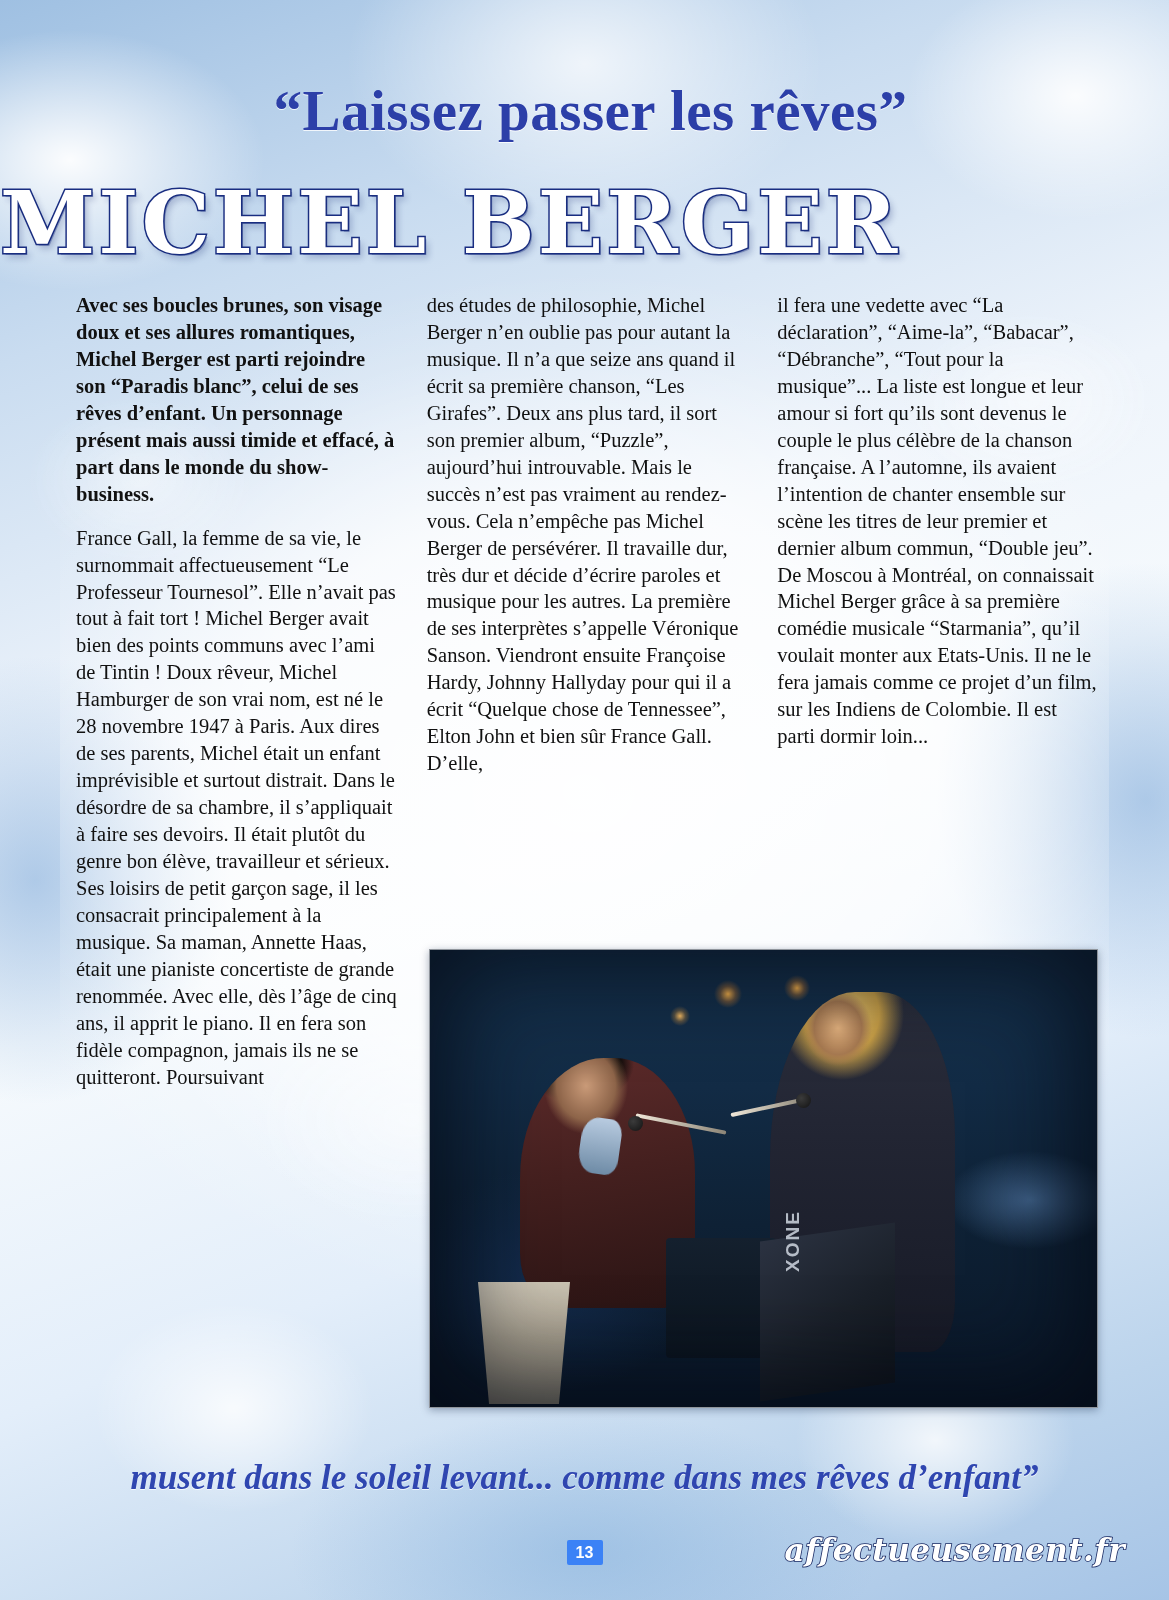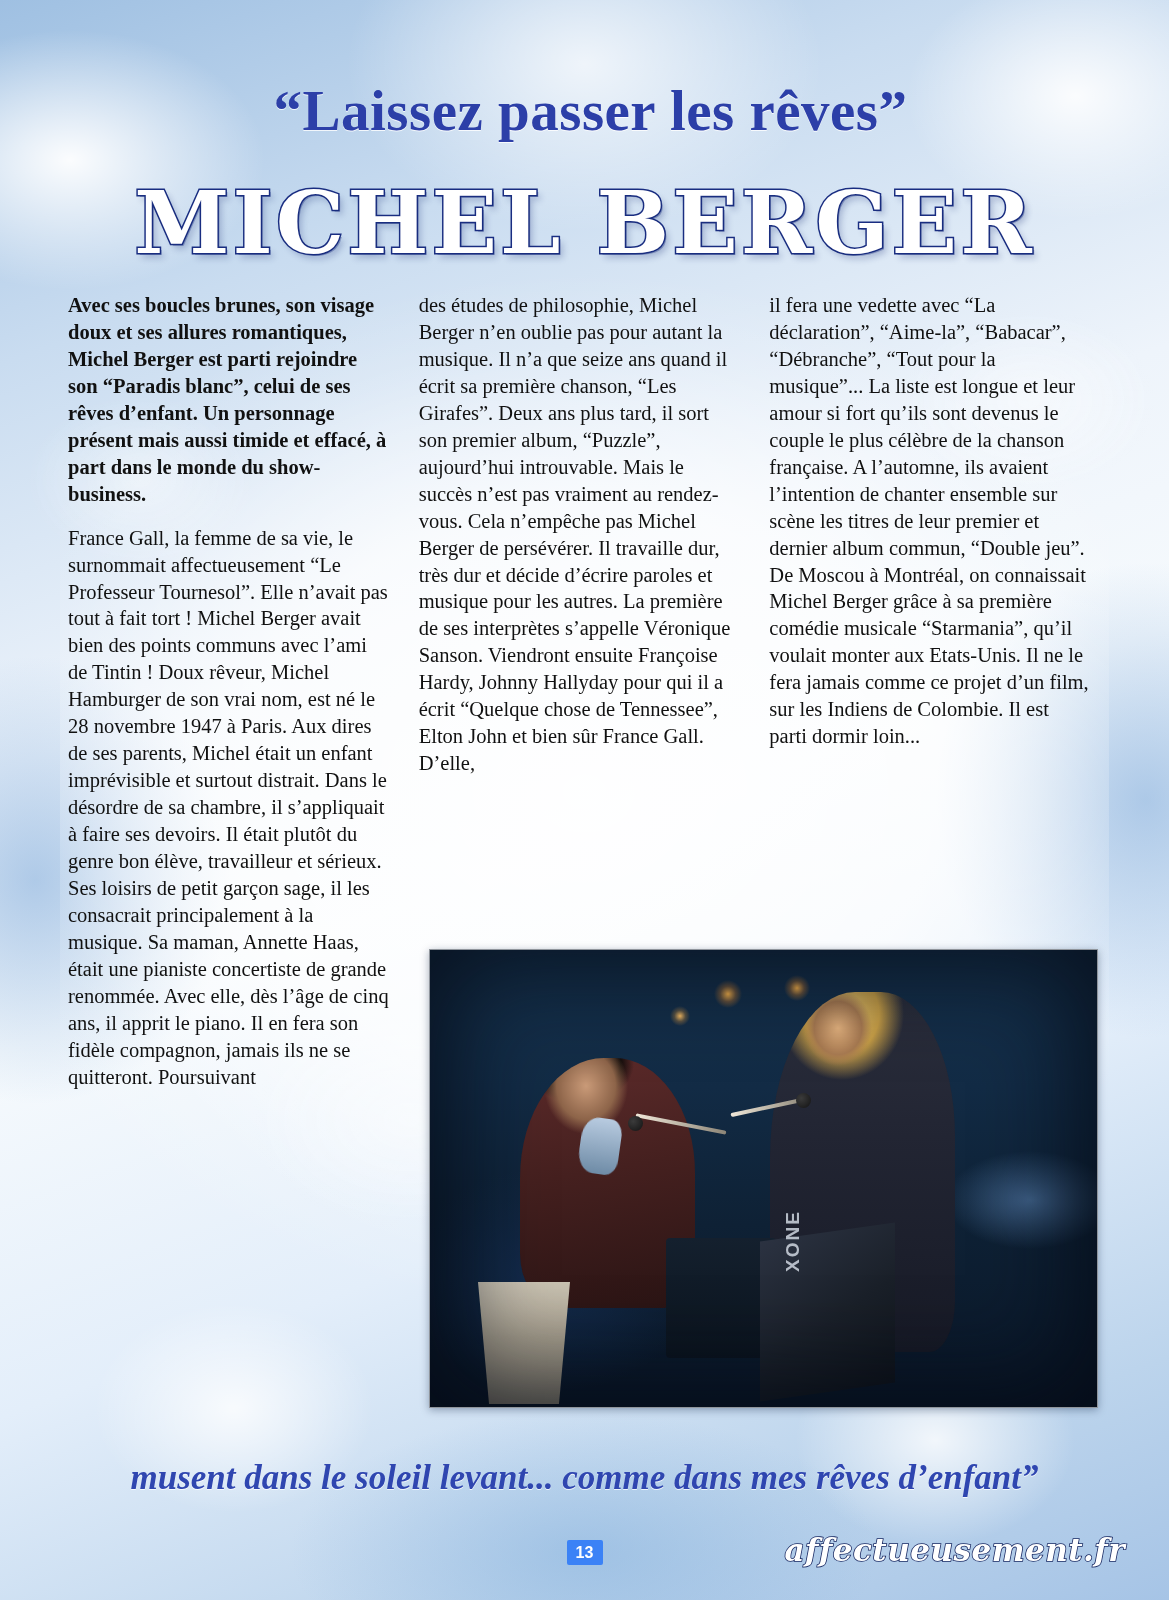--- a/index.html
+++ b/index.html
@@ -58,38 +58,38 @@
     font-size: 57px;
     font-weight: 700;
     color: #2c3fa8;
     letter-spacing: 0.5px;
     text-shadow: 0 1px 0 rgba(255,255,255,0.8);
   }
   .masthead {
     position: absolute;
     top: 172px;
     left: 0; right: 0;
-    text-align: center;
+    text-align: left;
     font-family: "DejaVu Serif", serif;
     font-weight: 700;
     font-size: 86px;
     letter-spacing: 3px;
     color: #ffffff;
     -webkit-text-stroke: 3px #1a2e82;
     paint-order: stroke fill;
     text-shadow:
       2px 2px 0 rgba(30,50,130,0.35),
       4px 5px 6px rgba(20,40,110,0.25);
   }
 
   
   .columns {
     position: absolute;
     top: 292px;
-    left: 68px;
+    left: 76px;
     width: 1022px;
     display: flex;
     gap: 30px;
   }
   .col {
     width: 322px;
     font-size: 20.5px;
     line-height: 1.315;
     color: #111;
     text-align: left;

